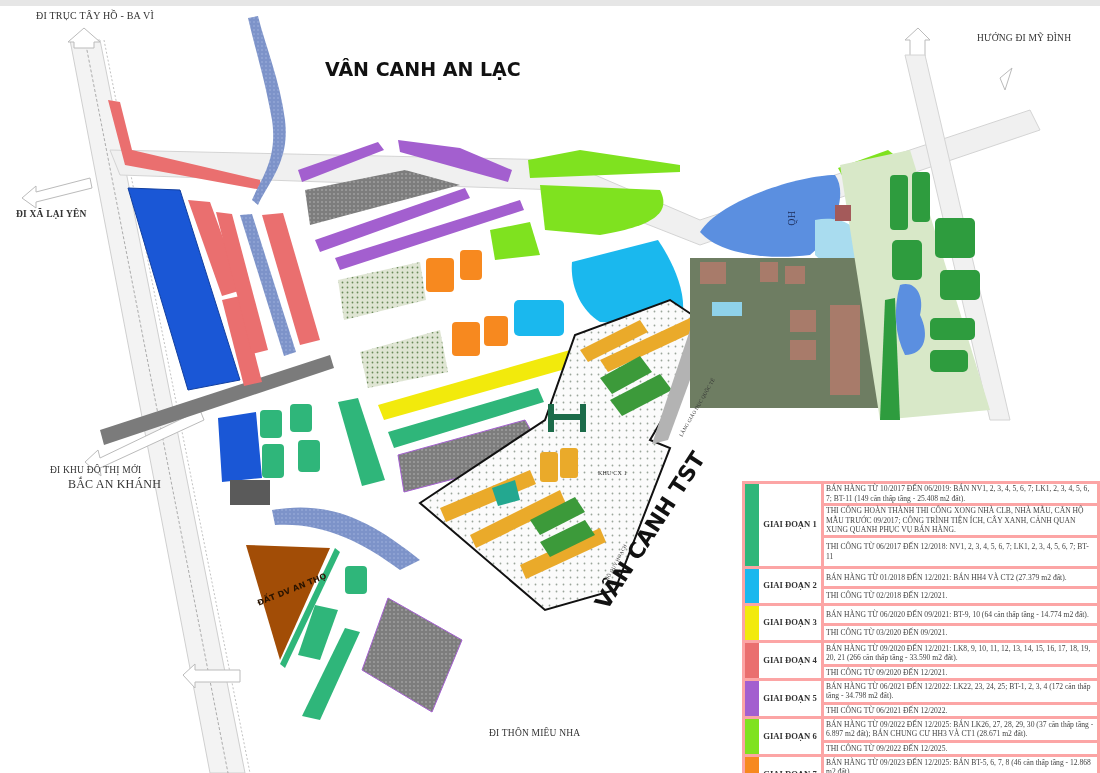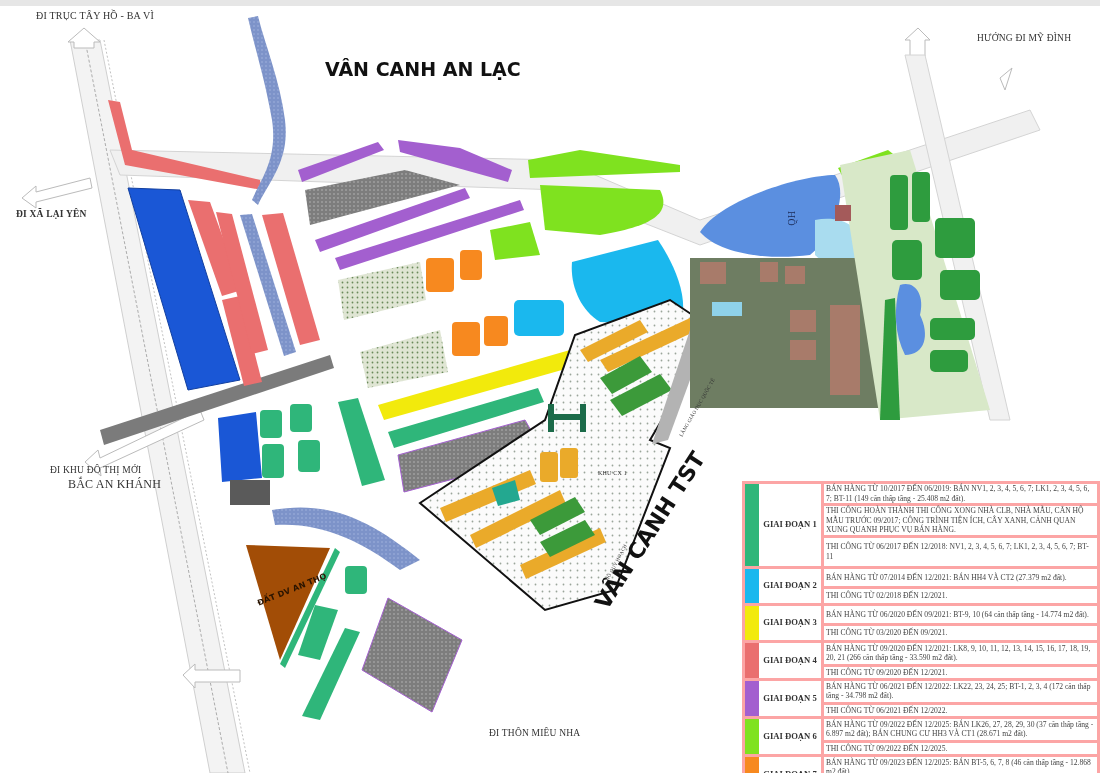--- a/index.html
+++ b/index.html
@@ -201,21 +201,21 @@
       </tr>
       <tr>
         <td class="tx" style="height: 15px; margin-top: 20px;">THI CÔNG HOÀN THÀNH THI CÔNG XONG NHÀ CLB, NHÀ MẪU, CĂN HỘ MẪU TRƯỚC 09/2017; CÔNG TRÌNH TIỆN ÍCH, CÂY XANH, CẢNH QUAN XUNG QUANH PHỤC VỤ BÁN HÀNG.</td>
       </tr>
       <tr>
         <td class="tx" style="height: 28px;">THI CÔNG TỪ 06/2017 ĐẾN 12/2018: NV1, 2, 3, 4, 5, 6, 7; LK1, 2, 3, 4, 5, 6, 7; BT-11</td>
       </tr>
       <tr>
         <td class="sw" rowspan="2" style="background: rgb(26, 184, 238);"></td>
         <td class="ph" rowspan="2">GIAI ĐOẠN 2</td>
-        <td class="tx" style="height: 17px;">BÁN HÀNG TỪ 07/2014 ĐẾN 12/2021: BÁN HH4 VÀ CT2 (27.379 m2 đất).</td>
+        <td class="tx" style="height: 17px;">BÁN HÀNG TỪ 01/2018 ĐẾN 12/2021: BÁN HH4 VÀ CT2 (27.379 m2 đất).</td>
       </tr>
       <tr>
         <td class="tx" style="height: 14px; margin-top: 48px;">THI CÔNG TỪ 02/2018 ĐẾN 12/2021.</td>
       </tr>
       <tr>
         <td class="sw" rowspan="2" style="background: rgb(242, 234, 12);"></td>
         <td class="ph" rowspan="2">GIAI ĐOẠN 3</td>
         <td class="tx" style="height: 17px;">BÁN HÀNG TỪ 06/2020 ĐẾN 09/2021: BT-9, 10 (64 căn thấp tầng - 14.774 m2 đất).</td>
       </tr>
       <tr>

